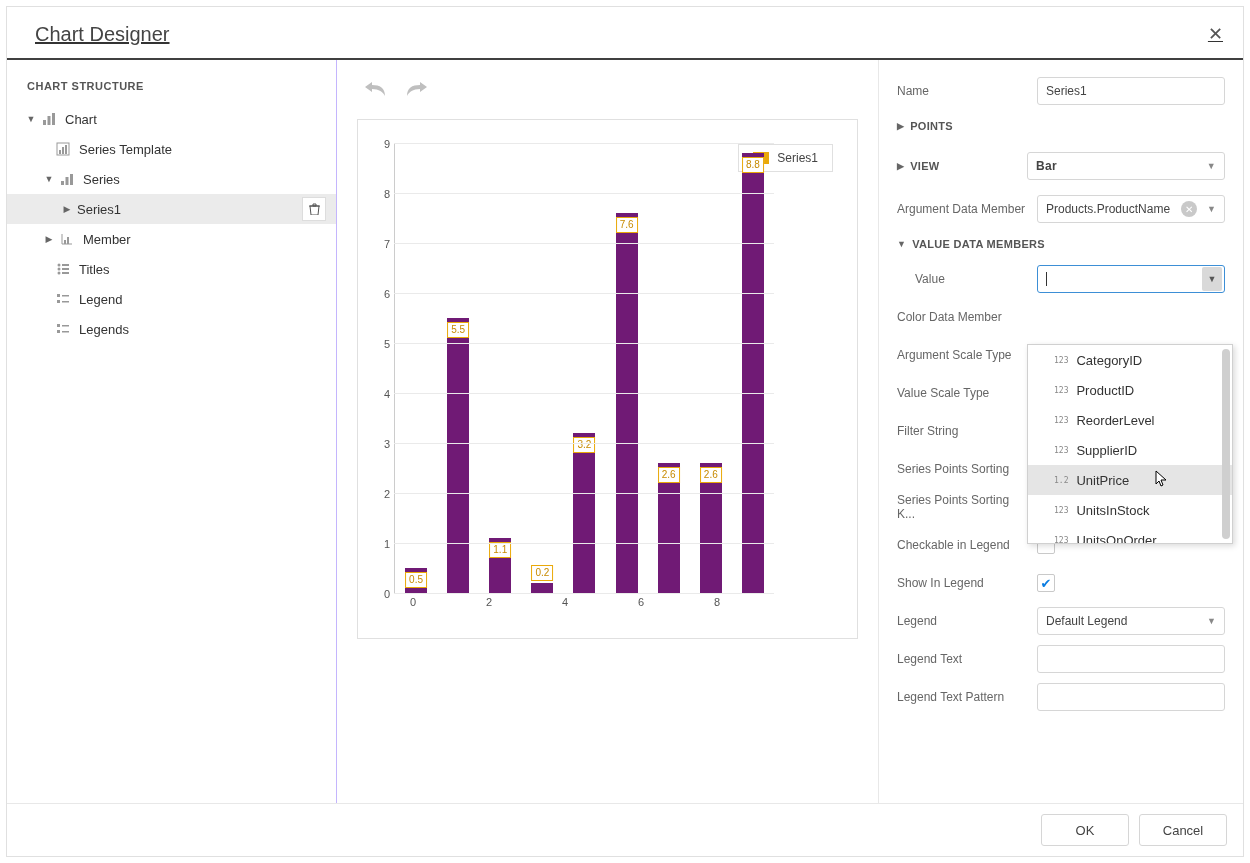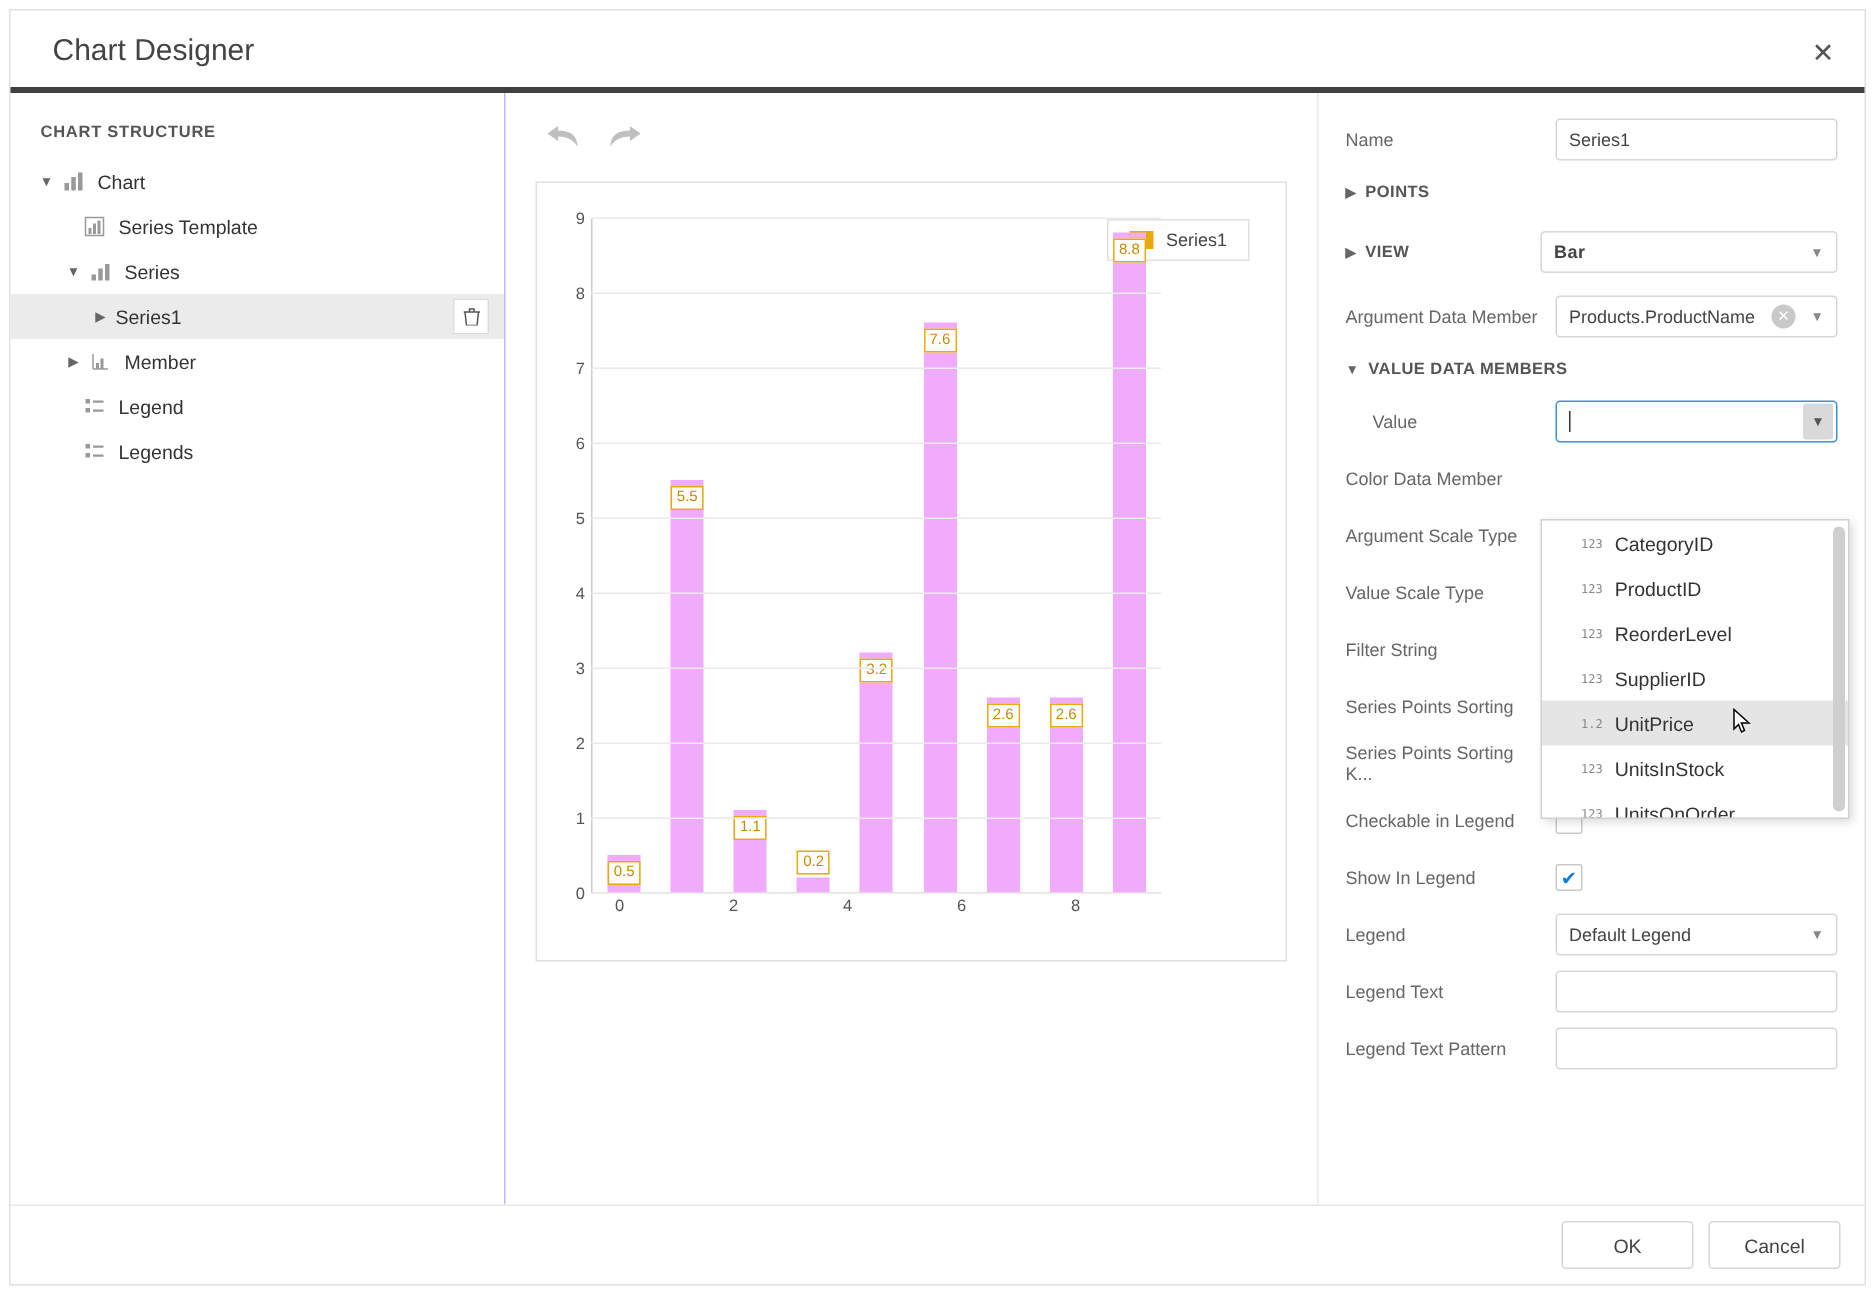--- a/index.html
+++ b/index.html
@@ -18,24 +18,25 @@
     width: 100%;
     height: 100%;
     border: 1px solid #e0e0e0;
     background: #fff;
     display: flex;
     flex-direction: column;
     position: relative;
   }
   .modal-header {
     padding: 16px 20px 12px 28px;
-    border-bottom: 4px solid #404040;
-    display: flex;
-    align-items: flex-end;
+    border-bottom: 2px solid #404040;
+    display: flex;
+    align-items: flex-start;
     justify-content: space-between;
+    text-decoration: underline;
   }
   .modal-title {
     font-size: 20px;
     font-weight: 300;
     color: #444;
   }
   .close-x {
     font-size: 18px;
     color: #555;
     cursor: pointer;
@@ -163,21 +164,21 @@
     top: 0;
     bottom: 20px;
     display: flex;
     align-items: flex-end;
     justify-content: space-around;
     border-left: 1px solid #ccc;
     border-bottom: 1px solid #ccc;
   }
   .bar {
     width: 22px;
-    background: #f0abfc;
+    background: #701a75;
     position: relative;
   }
   .bar-label {
     position: absolute;
     top: 4px;
     left: 50%;
     transform: translateX(-50%);
     background: #fff;
     border: 1px solid #eaa909;
     color: #c78a00;
@@ -414,20 +415,33 @@
           <span class="tree-icon">
             <svg width="14" height="14" viewBox="0 0 14 14">
                 <path d="M2 12V2 M2 12H12" stroke="#999" fill="none"></path>
                 <rect x="4" y="8" width="2" height="4" fill="#999"></rect>
                 <rect x="7" y="5" width="2" height="7" fill="#999"></rect>
               </svg>
           </span>
           <span class="tree-label">Member</span>
         </div>
 
+        <div class="tree-row" style="padding-left:48px">
+          <span class="tree-icon">
+            <svg width="14" height="14" viewBox="0 0 14 14">
+                <circle cx="3" cy="3" r="1.5" fill="#999"></circle>
+                <circle cx="3" cy="7" r="1.5" fill="#999"></circle>
+                <circle cx="3" cy="11" r="1.5" fill="#999"></circle>
+                <rect x="6" y="2" width="7" height="2" fill="#999"></rect>
+                <rect x="6" y="6" width="7" height="2" fill="#999"></rect>
+                <rect x="6" y="10" width="7" height="2" fill="#999"></rect>
+              </svg>
+          </span>
+          <span class="tree-label">Titles</span>
+        </div>
 
         <div class="tree-row" style="padding-left:48px">
           <span class="tree-icon">
             <svg width="14" height="14" viewBox="0 0 14 14">
                 <rect x="1" y="2" width="3" height="3" fill="#999"></rect>
                 <rect x="6" y="3" width="7" height="1.5" fill="#999"></rect>
                 <rect x="1" y="8" width="3" height="3" fill="#999"></rect>
                 <rect x="6" y="9" width="7" height="1.5" fill="#999"></rect>
               </svg>
           </span>

